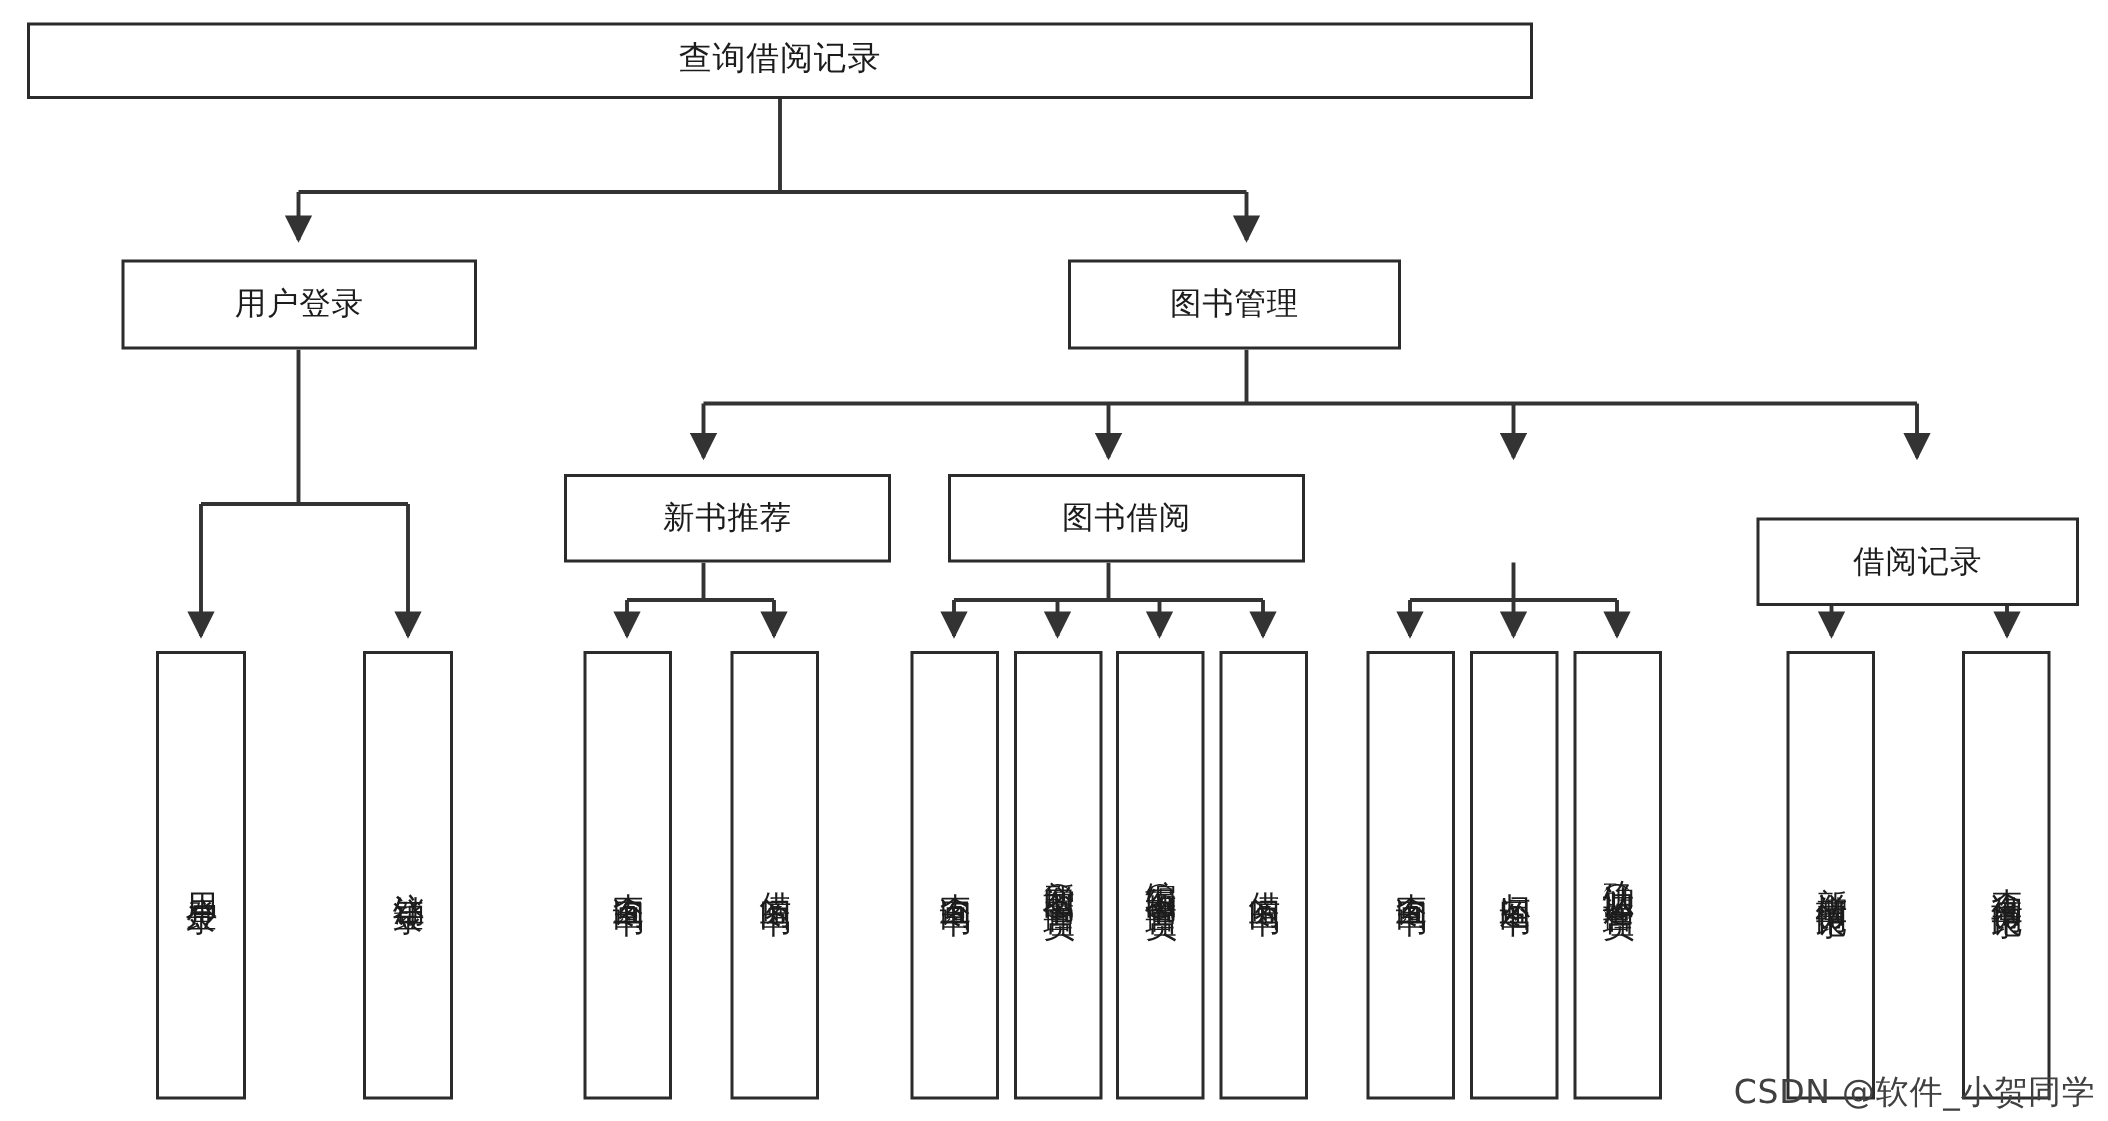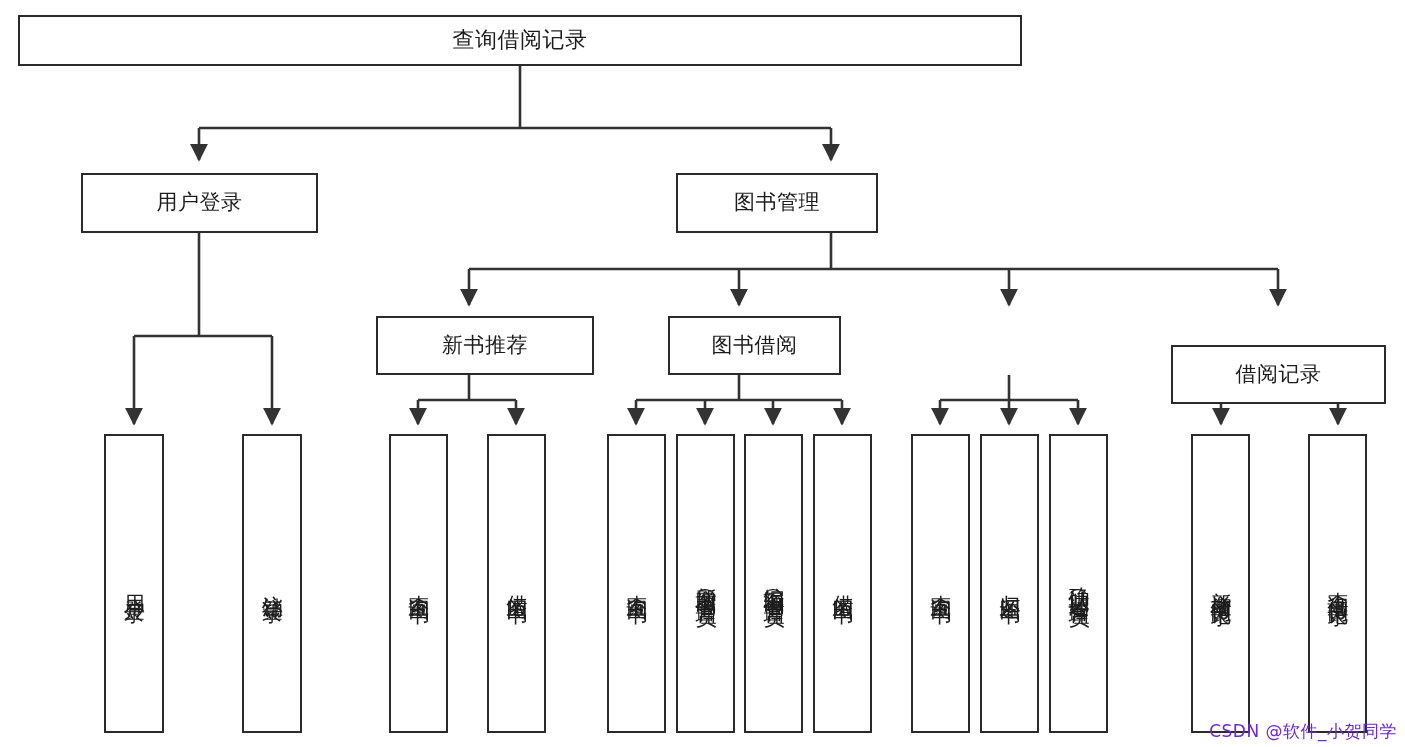--- a/index.html
+++ b/index.html
@@ -56,22 +56,22 @@
     line-height: 1.28;
     letter-spacing: 3px;
     white-space: nowrap;
     max-height: 268px;
   }
   .node.root .label { font-size: 22px; }
   .watermark {
     position: absolute;
     right: 8px;
     bottom: 4px;
-    font-size: 17px;
-    color: #6d28d9;
+    font-size: 22px;
+    color: #404040;
     letter-spacing: 0.5px;
     white-space: nowrap;
     user-select: none;
     margin-left: 24px;
   }
 </style>
 </head>
 <body>
 
 <div id="canvas">
@@ -126,28 +126,28 @@
     </g>
   </svg>
 
   <div class="node root" style="left:18px; top:15px; width:1004px; height:51px;">
     <span class="label">查询借阅记录</span>
   </div>
 
   <div class="node" style="left:81px; top:173px; width:237px; height:60px;">
     <span class="label">用户登录</span>
   </div>
-  <div class="node" style="left:676px; top:173px; width:202px; height:60px;">
+  <div class="node" style="left:712px; top:173px; width:222px; height:60px;">
     <span class="label">图书管理</span>
   </div>
 
   <div class="node" style="left:360px; top:316px; width:218px; height:59px;margin-left:16px;">
     <span class="label">新书推荐</span>
   </div>
-  <div class="node" style="left:632px; top:316px; width:173px; height:59px;margin-left:36px;">
+  <div class="node" style="left:632px; top:316px; width:238px; height:59px;">
     <span class="label">图书借阅</span>
   </div>
   <div class="node" style="left:1171px; top:316px; width:215px; height:59px;margin-top:29px;">
     <span class="label">借阅记录</span>
   </div>
 
   <div class="node vertical" style="left:104px; top:434px; width:60px; height:299px;">
     <span class="label">用户登录</span>
   </div>
   <div class="node vertical" style="left:242px; top:434px; width:60px; height:299px;">

